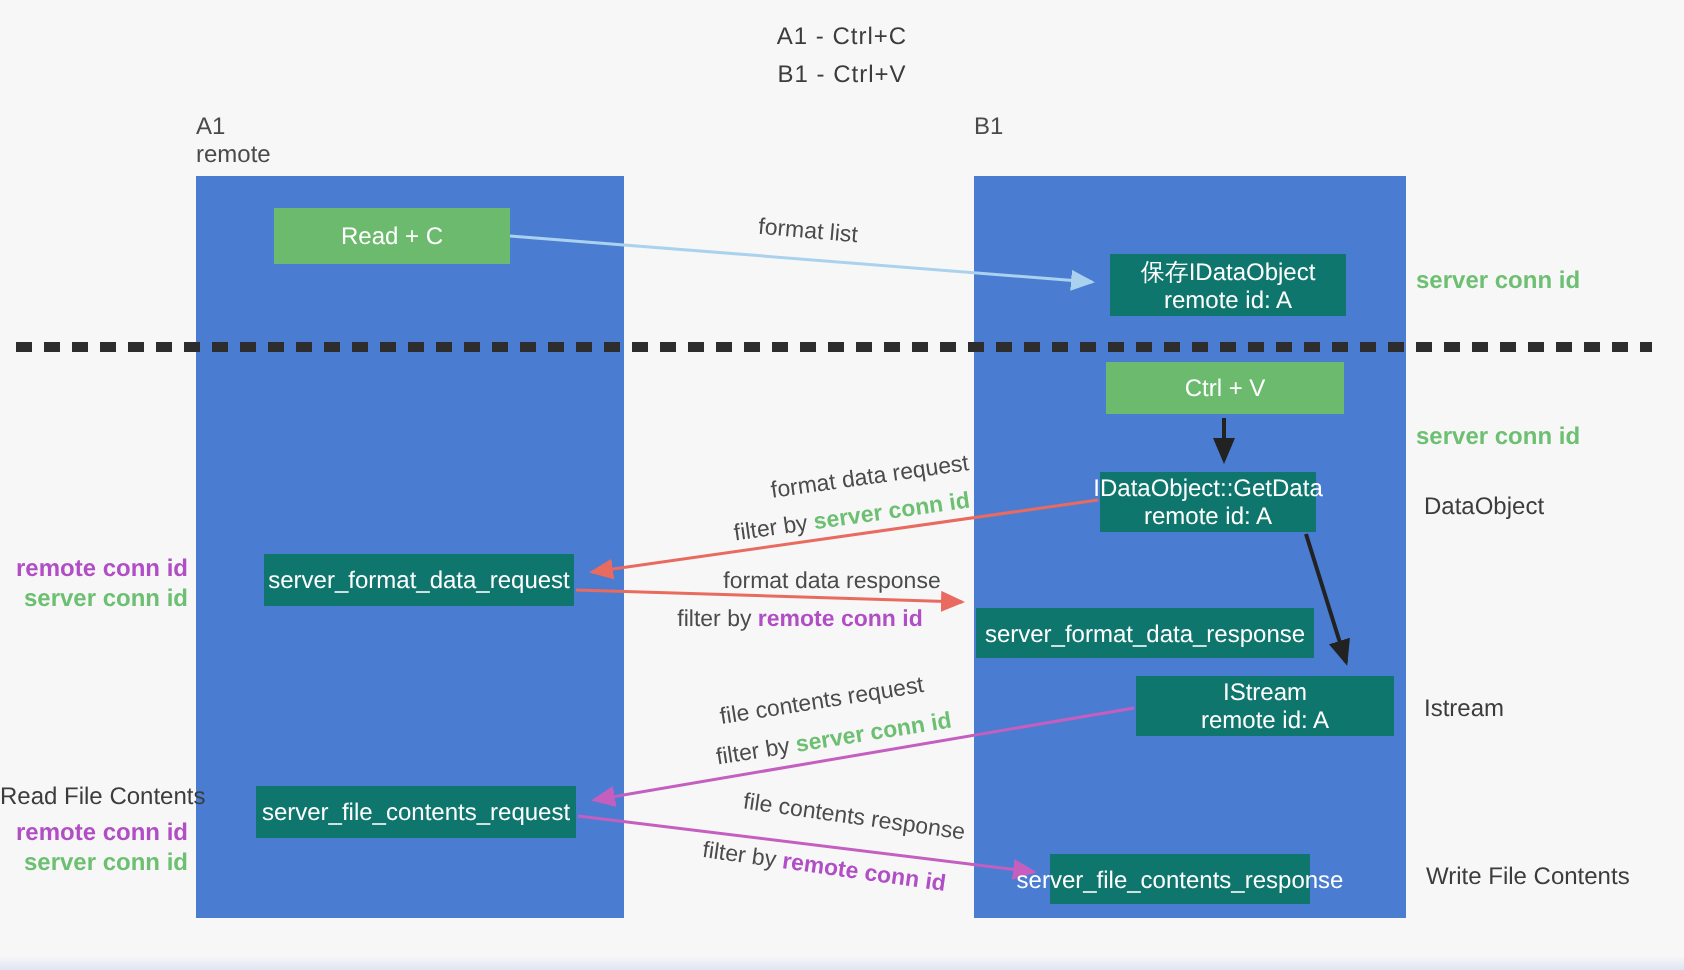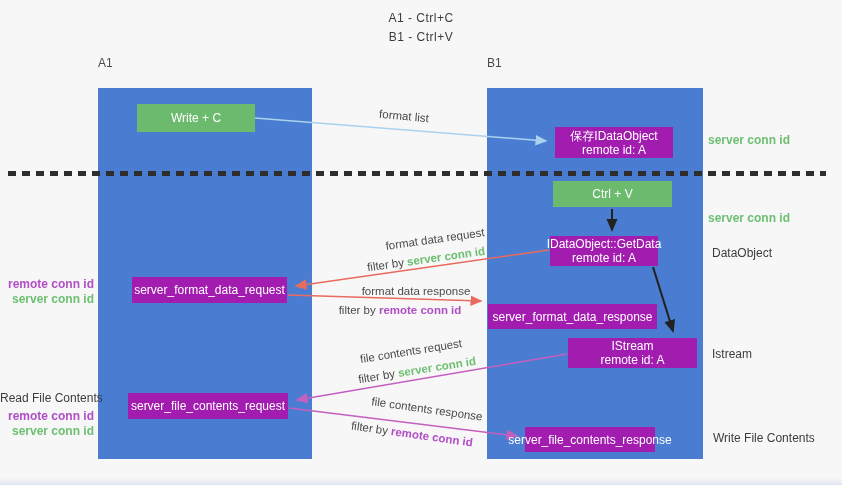--- a/index.html
+++ b/index.html
@@ -45,21 +45,21 @@
   }
 
   
   .node {
     display:flex; flex-direction:column;
     align-items:center; justify-content:center;
     color:#ffffff; font-size:12px; line-height:14px;
     text-align:center;
   }
   .node.green { background:#6cba6e; }
-  .node.orange { background:#a21caf; }
+  .node.orange { background:#0f766e; }
 
   .n-ctrl-c { left:137px; top:104px; width:118px; height:28px; }
   .n-ctrl-v { left:553px; top:181px; width:119px; height:26px; }
   .n-save   { left:555px; top:127px; width:118px; height:31px; }
   .n-getdata{ left:550px; top:236px; width:108px; height:30px; }
   .n-freq   { left:132px; top:277px; width:155px; height:26px; }
   .n-fresp  { left:488px; top:290px; width:169px; height:25px;margin-top:14px; }
   .n-istream{ left:568px; top:338px; width:129px; height:30px; }
   .n-creq   { left:128px; top:393px; width:160px; height:26px; }
   .n-cresp  { left:525px; top:427px; width:130px; height:25px; }
@@ -87,20 +87,21 @@
 </head>
 <body>
 
 <div class="abs title-block">
   <div>A1 - Ctrl+C</div>
   <div>B1 - Ctrl+V</div>
 </div>
 
 <div class="abs col-header left">
   <div>A1</div>
+  <div>remote</div>
 </div>
 <div class="abs col-header right">
   <div>B1</div>
 </div>
 
 <div class="abs lifeline left"></div>
 <div class="abs lifeline right"></div>
 
 <div class="abs divider"></div>
 
@@ -122,21 +123,21 @@
   <line x1="255" y1="118" x2="546" y2="141" stroke="#aad2ee" stroke-width="1.5" marker-end="url(#ah-blue)"></line>
   <line x1="612" y1="209" x2="612" y2="230" stroke="#222222" stroke-width="2" marker-end="url(#ah-black)"></line>
   <line x1="549" y1="250" x2="296" y2="286" stroke="#e96a5f" stroke-width="1.5" marker-end="url(#ah-red)"></line>
   <line x1="288" y1="295" x2="481" y2="301" stroke="#e96a5f" stroke-width="1.5" marker-end="url(#ah-red)"></line>
   <line x1="653" y1="267" x2="673" y2="331" stroke="#222222" stroke-width="2" marker-end="url(#ah-black)"></line>
   <line x1="567" y1="354" x2="297" y2="400" stroke="#c45fc0" stroke-width="1.5" marker-end="url(#ah-magenta)"></line>
   <line x1="289" y1="408" x2="517" y2="436" stroke="#c45fc0" stroke-width="1.5" marker-end="url(#ah-magenta)"></line>
 </svg>
 
 <div class="abs node green n-ctrl-c">
-  <span>Write + C</span>
+  <span>Read + C</span>
 </div>
 
 <div class="abs node orange n-save">
   <span>保存IDataObject</span>
   <span>remote id: A</span>
 </div>
 
 <div class="abs node green n-ctrl-v">
   <span>Ctrl + V</span>
 </div>

